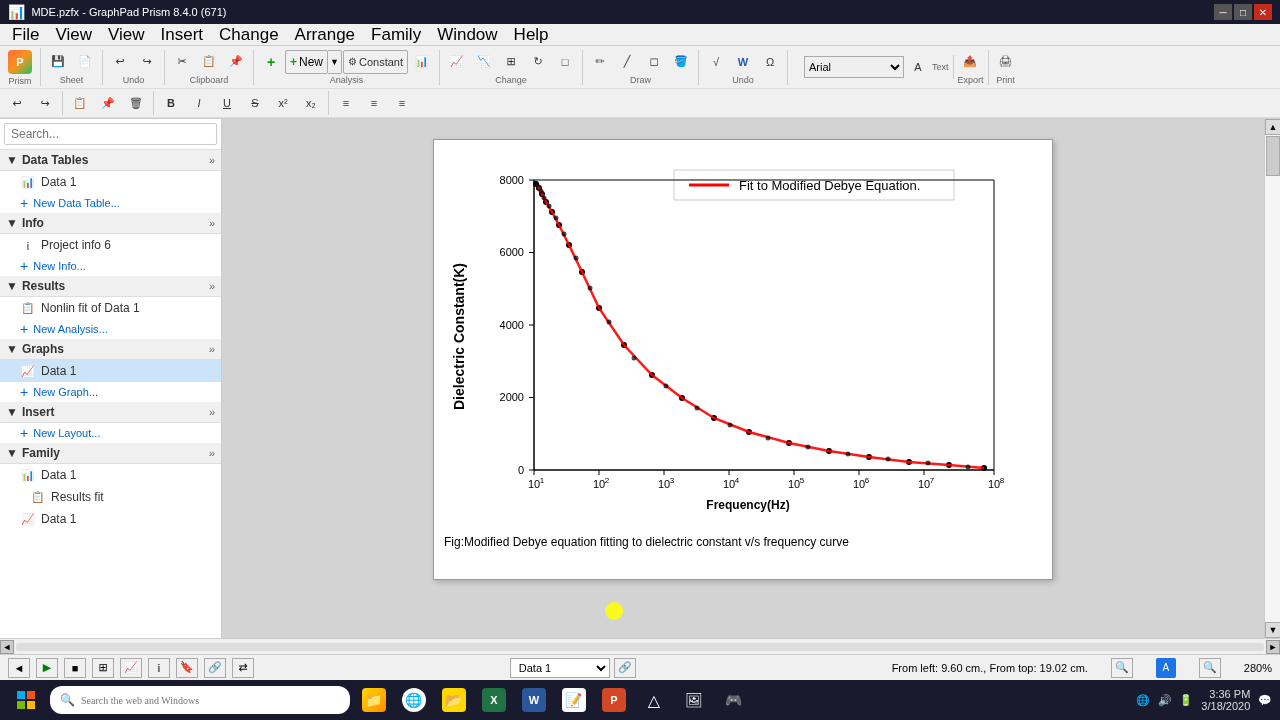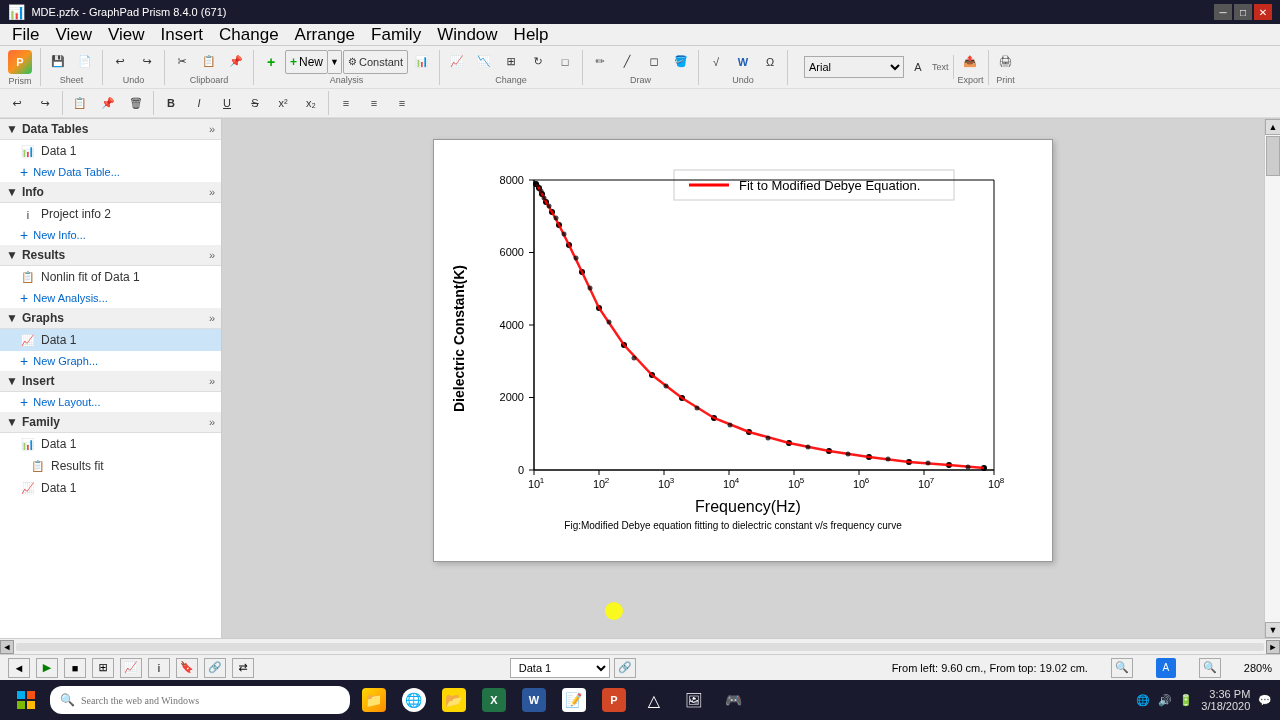--- a/index.html
+++ b/index.html
@@ -253,20 +253,23 @@
         <button class="toolbar-btn">≡</button>
         <button class="toolbar-btn">≡</button>
       </div>
     </div>
   </div>
 </div>
 
 <div class="main-content">
 
   <div class="sidebar">
+    <div class="sidebar-search">
+      <input type="text" placeholder="Search..." style="">
+    </div>
 
     <div class="sidebar-section">
       <div class="sidebar-section-header">
         <span class="sidebar-section-title">
           <span>▼</span>
           <span>Data Tables</span>
         </span>
         <span class="sidebar-expand-btn">»</span>
       </div>
       <div class="sidebar-item">
@@ -282,21 +285,21 @@
     <div class="sidebar-section">
       <div class="sidebar-section-header">
         <span class="sidebar-section-title">
           <span>▼</span>
           <span>Info</span>
         </span>
         <span class="sidebar-expand-btn">»</span>
       </div>
       <div class="sidebar-item">
         <span class="sidebar-item-icon">ℹ</span>
-        <span>Project info 2</span>
+        <span>Project info 6</span>
       </div>
       <div class="sidebar-new-item">
         <span class="sidebar-new-icon">+</span>
         <span>New Info...</span>
       </div>
     </div>
 
     <div class="sidebar-section">
       <div class="sidebar-section-header">
         <span class="sidebar-section-title">
@@ -475,25 +478,25 @@
               <circle cx="196" cy="245" r="2.5" fill="black" opacity="0.7"></circle>
               <circle cx="234" cy="258" r="2.5" fill="black" opacity="0.7"></circle>
               <circle cx="274" cy="267" r="2.5" fill="black" opacity="0.7"></circle>
               <circle cx="314" cy="274" r="2.5" fill="black" opacity="0.7"></circle>
               <circle cx="354" cy="279" r="2.5" fill="black" opacity="0.7"></circle>
               <circle cx="394" cy="283" r="2.5" fill="black" opacity="0.7"></circle>
               <circle cx="434" cy="287" r="2.5" fill="black" opacity="0.7"></circle>
             </g>
           </svg>
           
-          <div style="text-align:center;font-size:16px;font-weight:normal;margin-top:-5px;">Frequency(Hz)</div>
-        </div>
-      </div>
-
-      <div style="text-align:center;font-size:10px;margin-top:4px;">Fig:Modified Debye equation fitting to dielectric constant v/s frequency curve</div>
+          <div style="text-align:center;font-size:12px;font-weight:bold;margin-top:-5px;">Frequency(Hz)</div>
+        </div>
+      </div>
+
+      <div style="font-size:12px;margin-top:23px;">Fig:Modified Debye equation fitting to dielectric constant v/s frequency curve</div>
     </div>
 
     <div class="cursor-dot" style="position:fixed;bottom:100px;left:605px;"></div>
   </div>
 
   <div class="right-scrollbar">
     <div class="scroll-top-btn">▲</div>
     <div class="scroll-track">
       <div class="scroll-thumb"></div>
     </div>

